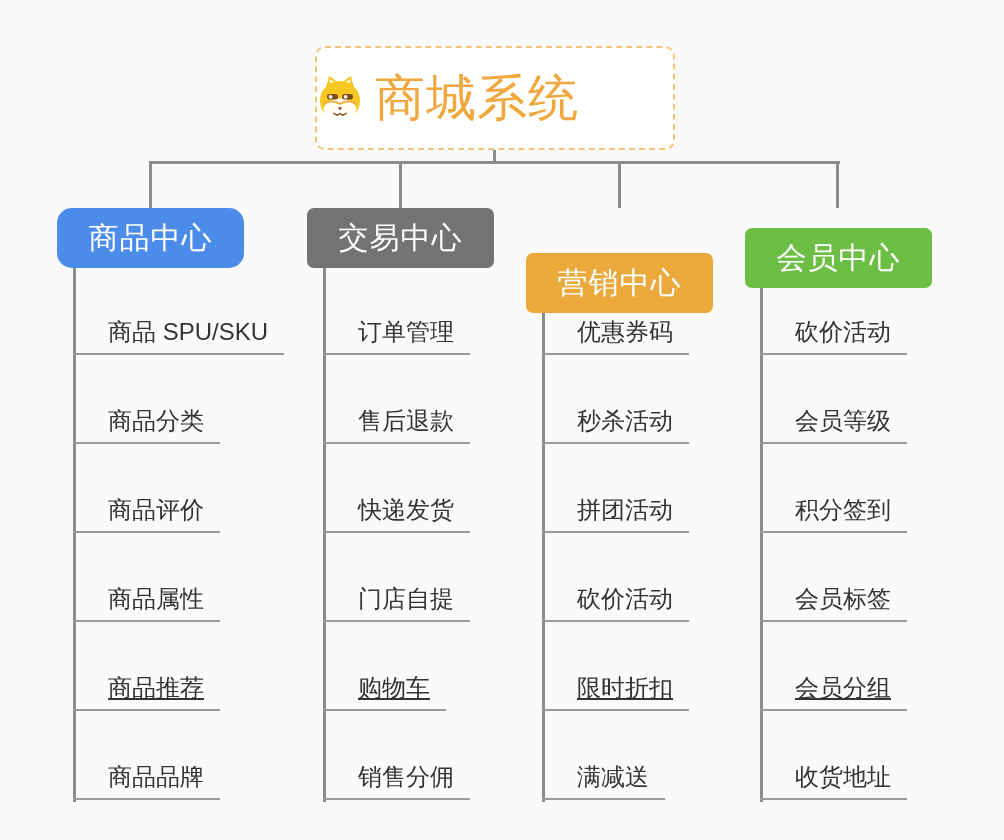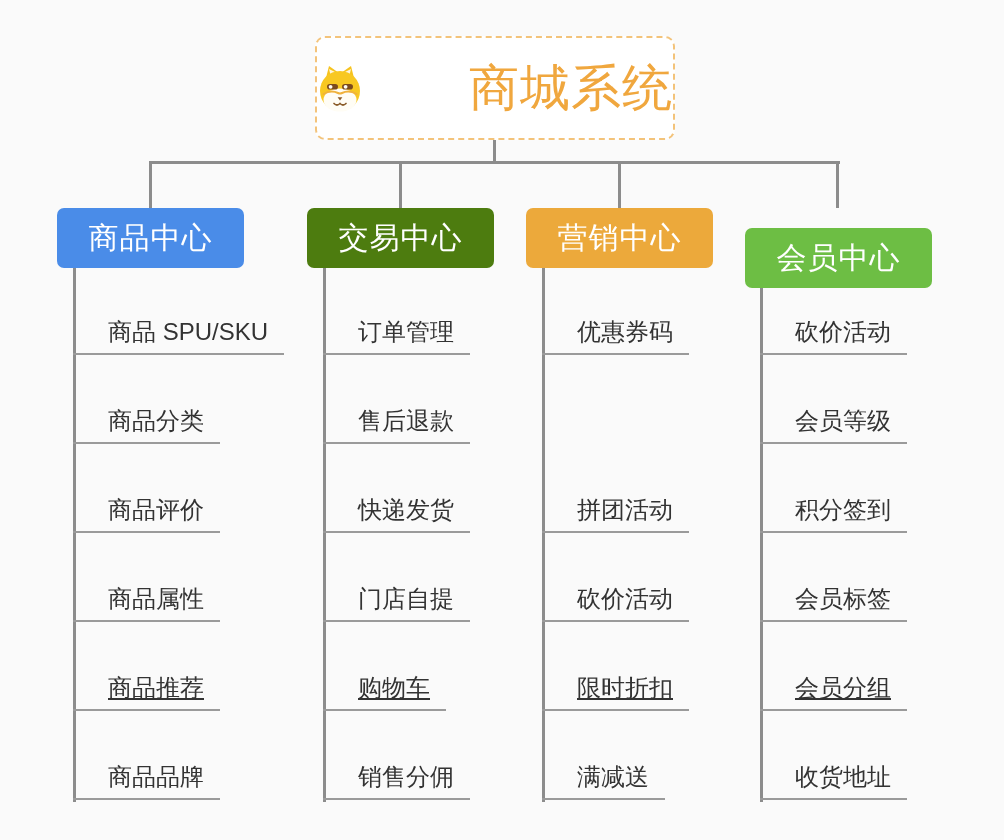--- a/index.html
+++ b/index.html
@@ -17,40 +17,40 @@
   
   .line{position:absolute;background:#8c8c8c;}
   .stem{left:493px;top:139px;width:3px;height:25px;}
   .hbar{left:149px;top:161px;width:691px;height:3px;}
   .drop{top:161px;width:3px;height:47px;}
   .d1{left:149px;} .d2{left:399px;} .d3{left:618px;} .d4{left:836px;}
   .spine{top:268px;width:3px;height:534px;}
   .s1{left:73px;} .s2{left:323px;} .s3{left:542px;} .s4{left:760px;}
   
   .root{
-    position:absolute;left:315px;top:36px;width:360px;height:104px;
+    position:absolute;left:315px;top:46px;width:360px;height:104px;
     background:#ffffff;border:2px dashed #f3c37a;border-radius:10px;
     box-sizing:border-box;
-    display:flex;align-items:center;justify-content:space-between;gap:0;
+    display:flex;align-items:center;justify-content:flex-start;gap:12px;
     cursor:pointer;
   }
   .root-title{
     font-size:50px;font-weight:500;color:#f0a73e;line-height:1;
     letter-spacing:1px;white-space:nowrap;
   }
   .dog{width:46px;height:50px;flex:0 0 auto;}
   
   .branch{
     position:absolute;top:208px;width:187px;height:60px;
     border-radius:7px;
     display:flex;align-items:center;justify-content:center;
     color:#ffffff;font-size:30px;font-weight:500;letter-spacing:1px;
     white-space:nowrap;cursor:pointer;
   }
-  .b1{left:57px;} .b2{left:307px;} .b3{left:526px;} .b4{left:745px;}
+  .b1{left:57px;border-radius:15px;} .b2{left:307px;} .b3{left:526px;} .b4{left:745px;}
   
   .item{
     position:absolute;
     padding:0 16px 6px 35px;
     font-size:24px;line-height:30px;color:#333333;
     border-bottom:2px solid #9a9a9a;
     white-space:nowrap;cursor:pointer;
   }
   .c1{left:73px;} .c2{left:323px;} .c3{left:542px;} .c4{left:760px;}
   .r1{top:317px;} .r2{top:406px;} .r3{top:495px;text-align:right;}
@@ -85,39 +85,40 @@
       <rect x="25" y="21" width="11" height="5.6" rx="2.8" fill="#7b4a1e"></rect>
       <circle cx="13.6" cy="23.8" r="1.9" fill="#fffdf5"></circle>
       <circle cx="28.6" cy="23.8" r="1.9" fill="#fffdf5"></circle>
       <path d="M20.6 34.2 L25.4 34.2 L23 37.4 Z" fill="#8a5b28"></path>
       <path d="M17 40.5 Q20 43.5 23 40.5 Q26 43.5 29 40.5" fill="none" stroke="#8a5b28" stroke-width="1.7" stroke-linecap="round"></path>
     </svg>
     <span class="root-title">商城系统</span>
   </div>
 
   <div class="branch b1" style="background: rgb(74, 140, 232);">商品中心</div>
-  <div class="branch b2" style="background: #4d7c0f;">交易中心</div>
-  <div class="branch b3" style="background: rgb(236, 169, 59);">营销中心</div>
+  <div class="branch b2" style="background: #737373;">交易中心</div>
+  <div class="branch b3" style="background: rgb(236, 169, 59); margin-top: 45px;">营销中心</div>
   <div class="branch b4" style="background: rgb(109, 190, 68); margin-top: 20px;">会员中心</div>
 
   <div class="item c1 r1">商品 SPU/SKU</div>
   <div class="item c1 r2">商品分类</div>
   <div class="item c1 r3">商品评价</div>
   <div class="item c1 r4">商品属性</div>
   <div class="item c1 r5">商品推荐</div>
   <div class="item c1 r6">商品品牌</div>
 
   <div class="item c2 r1">订单管理</div>
   <div class="item c2 r2">售后退款</div>
   <div class="item c2 r3">快递发货</div>
   <div class="item c2 r4">门店自提</div>
   <div class="item c2 r5">购物车</div>
   <div class="item c2 r6">销售分佣</div>
 
   <div class="item c3 r1">优惠券码</div>
+  <div class="item c3 r2">秒杀活动</div>
   <div class="item c3 r3">拼团活动</div>
   <div class="item c3 r4">砍价活动</div>
   <div class="item c3 r5">限时折扣</div>
   <div class="item c3 r6">满减送</div>
 
   <div class="item c4 r1">砍价活动</div>
   <div class="item c4 r2">会员等级</div>
   <div class="item c4 r3">积分签到</div>
   <div class="item c4 r4">会员标签</div>
   <div class="item c4 r5">会员分组</div>

